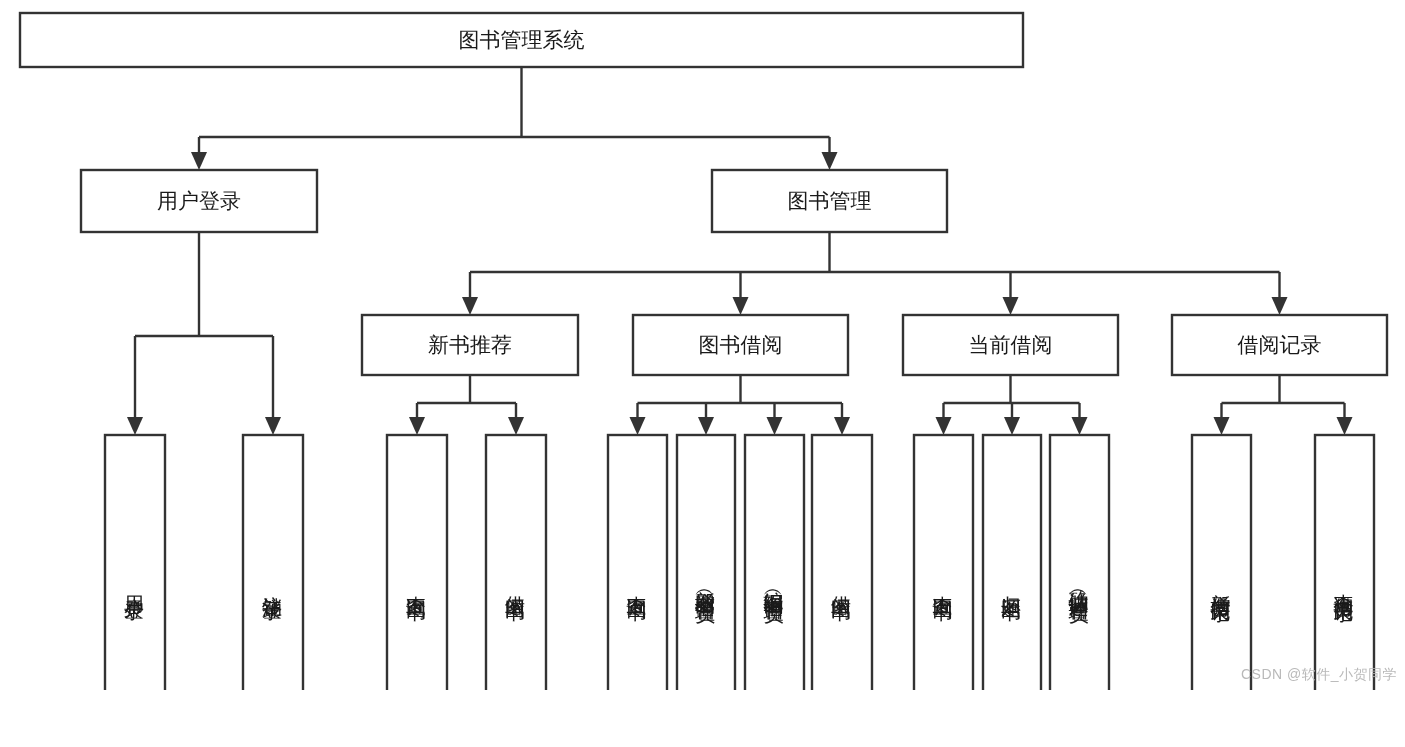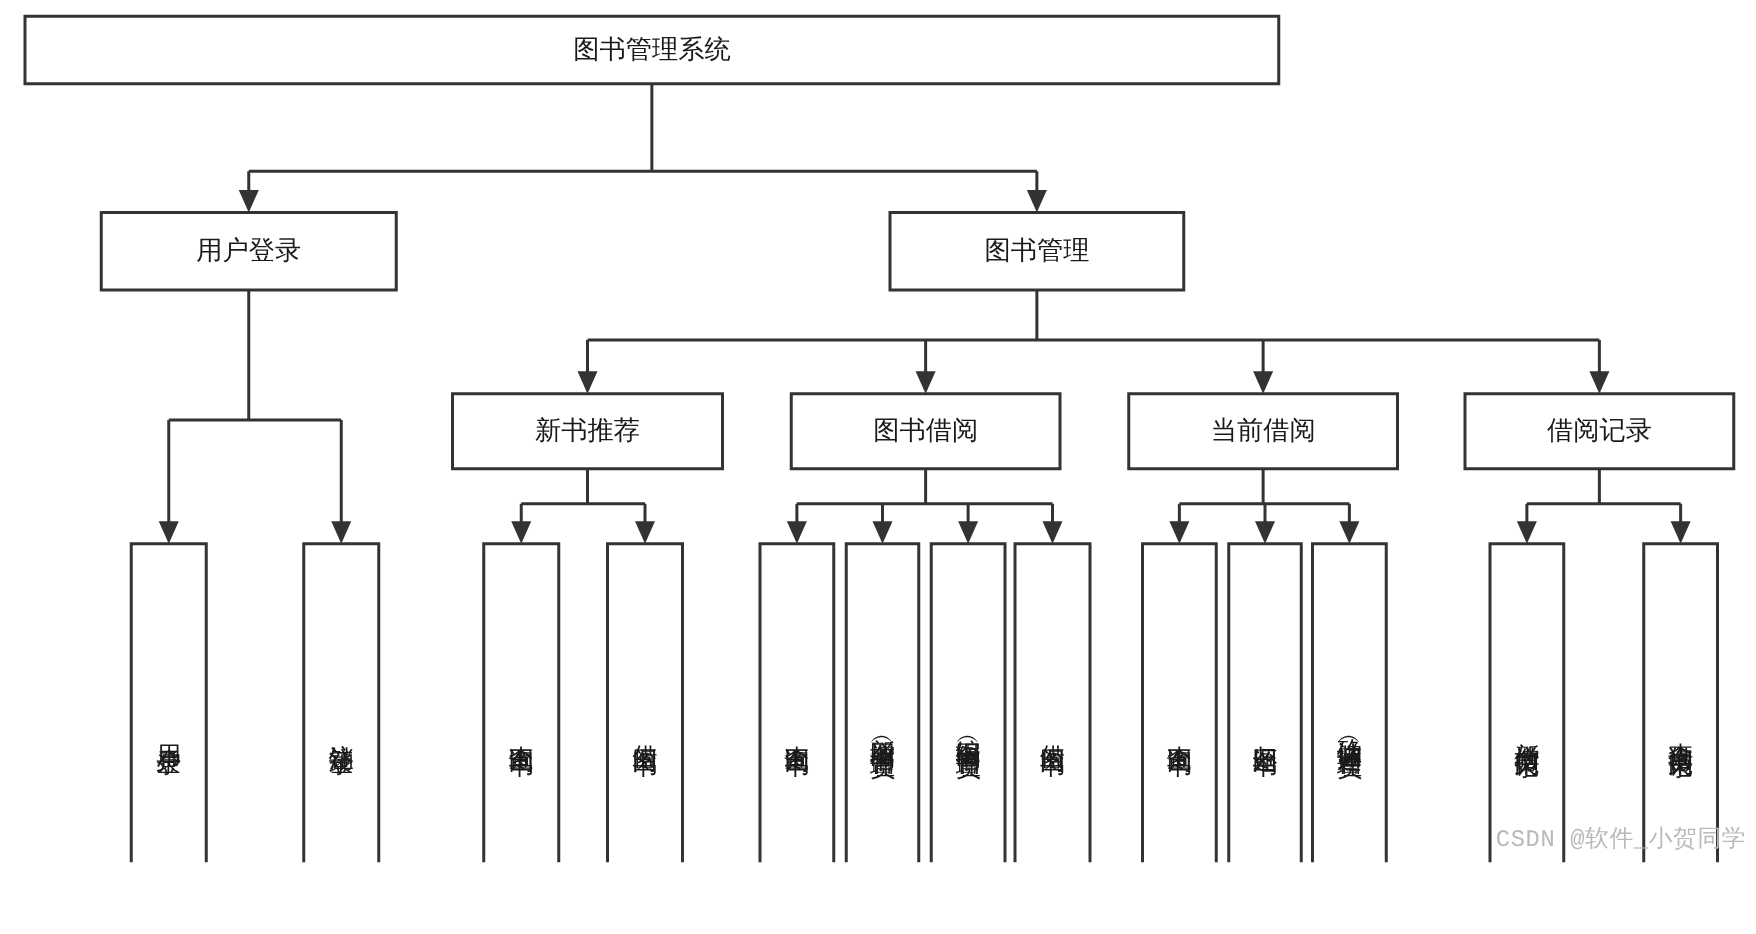--- a/index.html
+++ b/index.html
@@ -63,22 +63,22 @@
     font-size: 20px;
     color: #1a1a1a;
     letter-spacing: 2px;
     white-space: nowrap;
     text-align: center;
   }
   .watermark {
     position: absolute;
     right: 8px;
     bottom: 6px;
-    font-family: Liberation Mono, monospace;
-    font-size: 19px;
+    font-family: Liberation Sans, sans-serif;
+    font-size: 14px;
     color: #b9b9b9;
     letter-spacing: 0.5px;
     user-select: none;
     white-space: nowrap;
     text-align: right;
   }
 </style>
 </head>
 <body>
 

